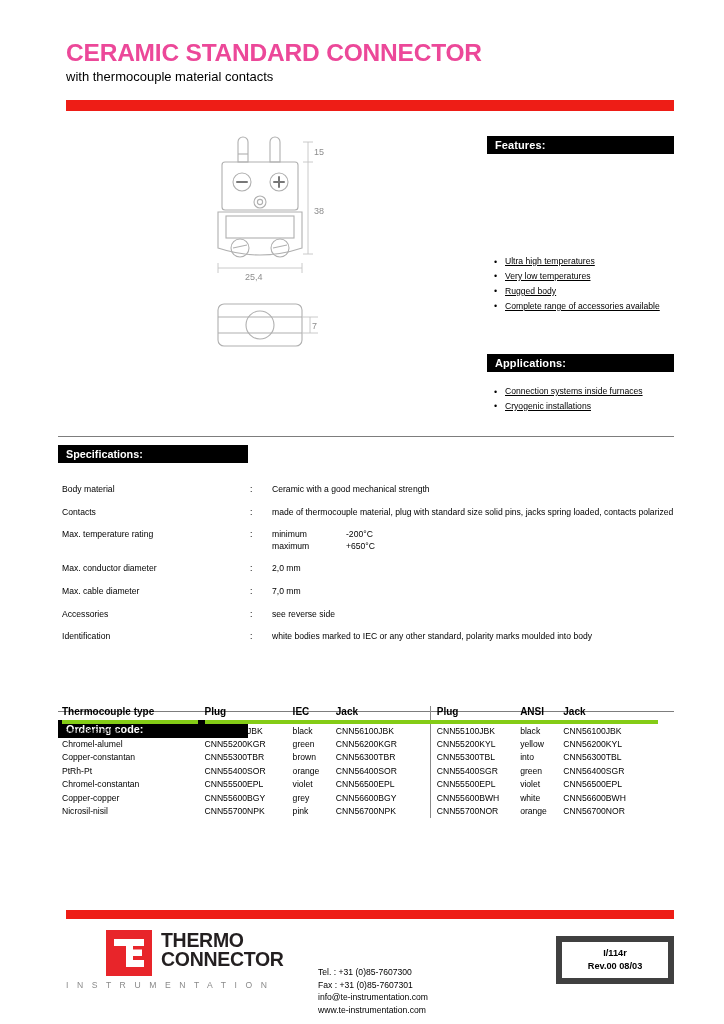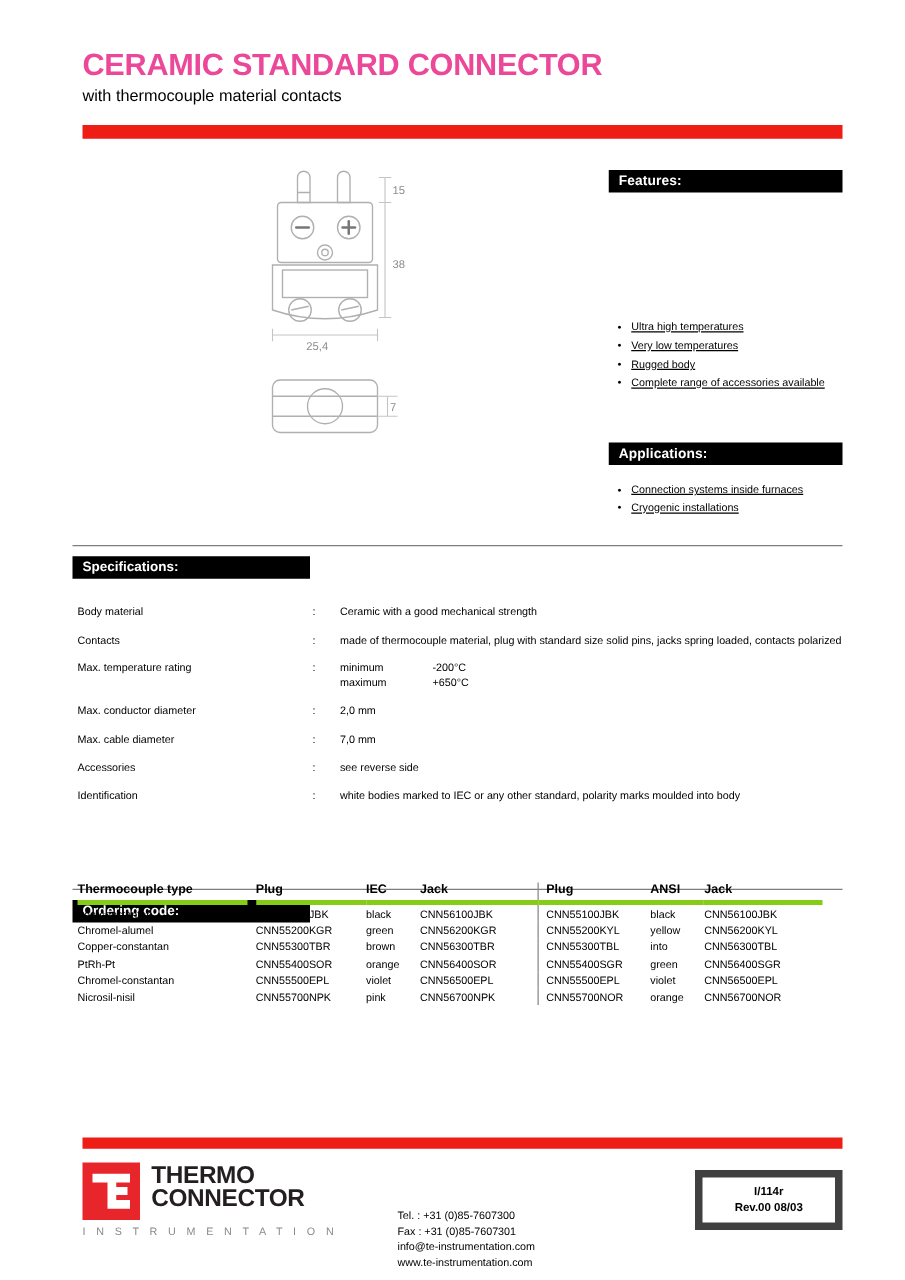--- a/index.html
+++ b/index.html
@@ -100,21 +100,21 @@
   .c-plug   { width: 96px; }
   .c-std    { width: 48px; }
   .c-jack   { width: 104px; }
   .gapcell  { width: 8px; }
   .divider  { border-left: 1.5px solid #888; padding-left: 6px !important; }
   .th-type  { border-bottom: 1px solid #000; }
   .th-blank { border-bottom: none !important; }
 
   
   .logo-block { position: absolute; left: 66px; top: 930px; width: 230px; }
-  .logo-row { display: flex; align-items: flex-start; }
+  .logo-row { display: flex; align-items: flex-start; margin-left: 40px; }
   .logo-mark {
     width: 46px; height: 46px; background: #e8252a;
     display: flex; align-items: center; justify-content: center;
     flex: 0 0 auto;
   }
   .logo-words { margin-left: 9px; padding-top: 1px; }
   .logo-thermo, .logo-electric {
     font-size: 19.5px; font-weight: bold; line-height: 0.98;
     letter-spacing: -0.3px; color: #231f20;
   }
@@ -341,20 +341,30 @@
         </tr>
         <tr>
           <td class="c-type">Chromel-constantan</td>
           <td class="gapcell"></td>
           <td>CNN55500EPL</td>
           <td>violet</td>
           <td>CNN56500EPL</td>
           <td class="divider">CNN55500EPL</td>
           <td>violet</td>
           <td>CNN56500EPL</td>
+        </tr>
+        <tr>
+          <td class="c-type">Copper-copper</td>
+          <td class="gapcell"></td>
+          <td>CNN55600BGY</td>
+          <td>grey</td>
+          <td>CNN56600BGY</td>
+          <td class="divider">CNN55600BWH</td>
+          <td>white</td>
+          <td>CNN56600BWH</td>
         </tr>
         <tr>
           <td class="c-type">Nicrosil-nisil</td>
           <td class="gapcell"></td>
           <td>CNN55700NPK</td>
           <td>pink</td>
           <td>CNN56700NPK</td>
           <td class="divider">CNN55700NOR</td>
           <td>orange</td>
           <td>CNN56700NOR</td>

